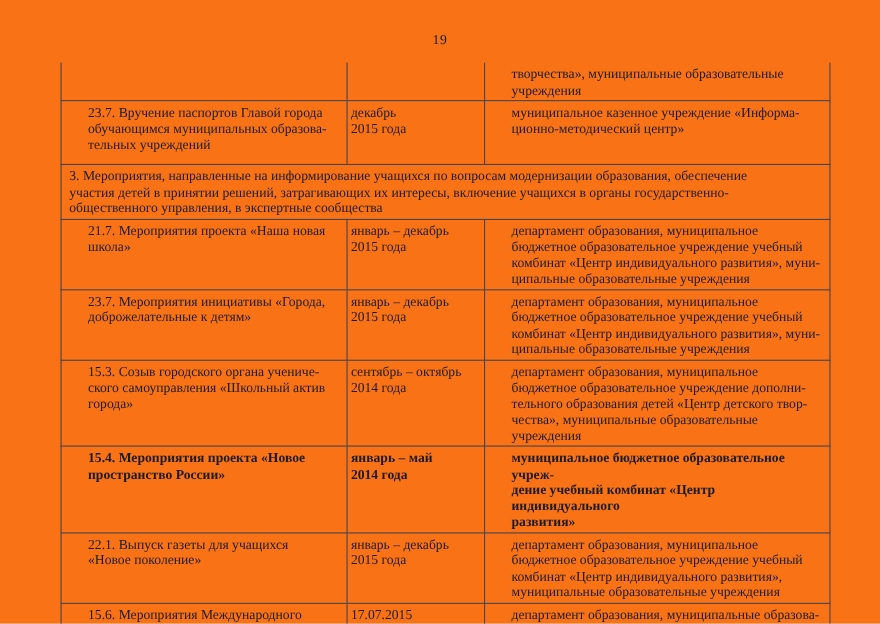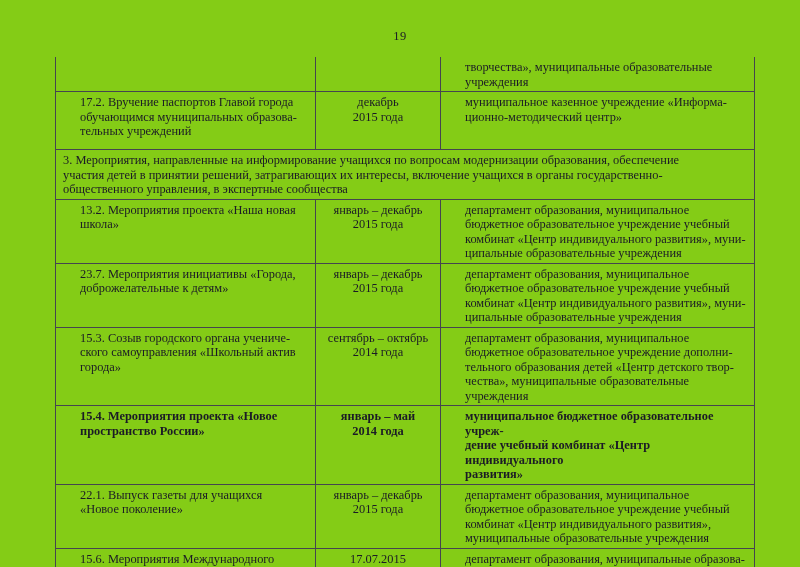--- a/index.html
+++ b/index.html
@@ -5,21 +5,21 @@
   html, body {
     margin: 0;
     padding: 0;
     background: #e9e9e7;
   }
   .page {
     position: relative;
     width: 800px;
     height: 567px;
     margin: 0 auto;
-    background: #84cc16;
+    background: #f97316;
     overflow: hidden;
     font-family: "Liberation Serif", serif;
     color: #1b1b26;
   }
   .page-number {
     position: absolute;
     top: 29px;
     left: 0;
     right: 0;
     text-align: center;
@@ -39,21 +39,21 @@
   col.c1 { width: 260px; }
   col.c2 { width: 125px; }
   col.c3 { width: 314px; }
   td.cell {
     border: 1px solid #45454f;
     vertical-align: top;
     padding: 3px 6px 2px 24px;
     white-space: pre-line;
     overflow: hidden;
   }
-  td.cell.d { text-align: center; padding-left: 3px; padding-right: 3px; }
+  td.cell.d { padding-left: 3px; padding-right: 3px; }
   td.cell.section { padding-left: 7px; }
   tr.r-cont td { border-top: none; }
   tr.r-last td { border-bottom: 1px solid #45454f; }
   
   tr.r-cont   { height: 30px; }
   tr.r-146    { height: 58px; }
   tr.r-sec    { height: 48px; }
   tr.r-151    { height: 64px; }
   tr.r-152    { height: 62px; }
   tr.r-153    { height: 76px; }
@@ -77,37 +77,37 @@
     <tbody>
 
       <tr class="r-cont">
         <td class="cell a"></td>
         <td class="cell d"></td>
         <td class="cell r">творчества», муниципальные образовательные
 учреждения</td>
       </tr>
 
       <tr class="r-146">
-        <td class="cell a">17.2. Вручение паспортов Главой города
+        <td class="cell a">23.7. Вручение паспортов Главой города
 обучающимся муниципальных образова-
 тельных учреждений</td>
         <td class="cell d">декабрь
 2015 года</td>
         <td class="cell r">муниципальное казенное учреждение «Информа-
 ционно-методический центр»</td>
       </tr>
 
       <tr class="r-sec">
         <td class="cell section" colspan="3">3. Мероприятия, направленные на информирование учащихся по вопросам модернизации образования, обеспечение
 участия детей в принятии решений, затрагивающих их интересы, включение учащихся в органы государственно-
 общественного управления, в экспертные сообщества</td>
       </tr>
 
       <tr class="r-151">
-        <td class="cell a">13.2. Мероприятия проекта «Наша новая
+        <td class="cell a">21.7. Мероприятия проекта «Наша новая
 школа»</td>
         <td class="cell d">январь – декабрь
 2015 года</td>
         <td class="cell r">департамент образования, муниципальное
 бюджетное образовательное учреждение учебный
 комбинат «Центр индивидуального развития», муни-
 ципальные образовательные учреждения</td>
       </tr>
 
       <tr class="r-152">

